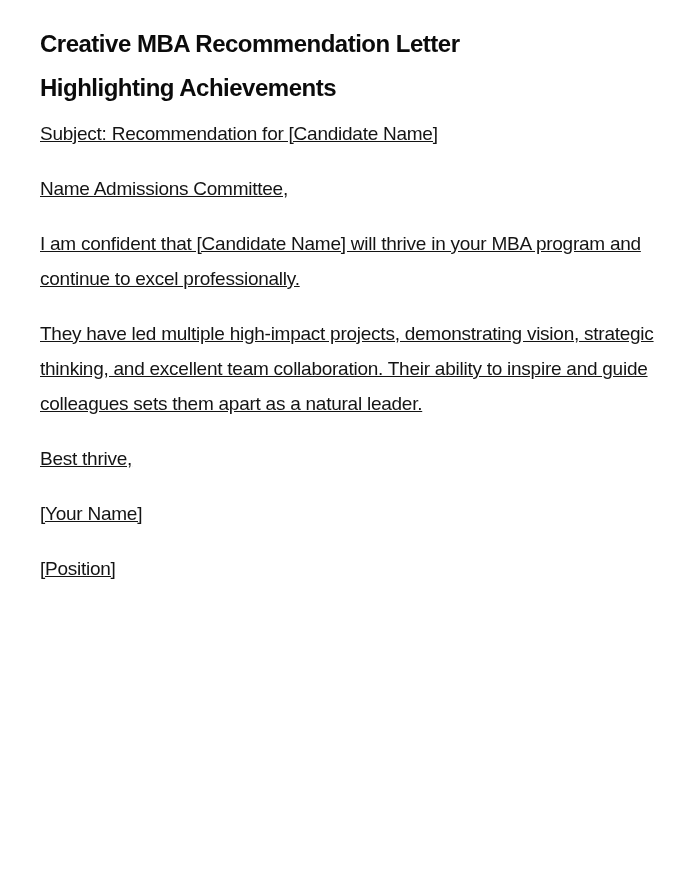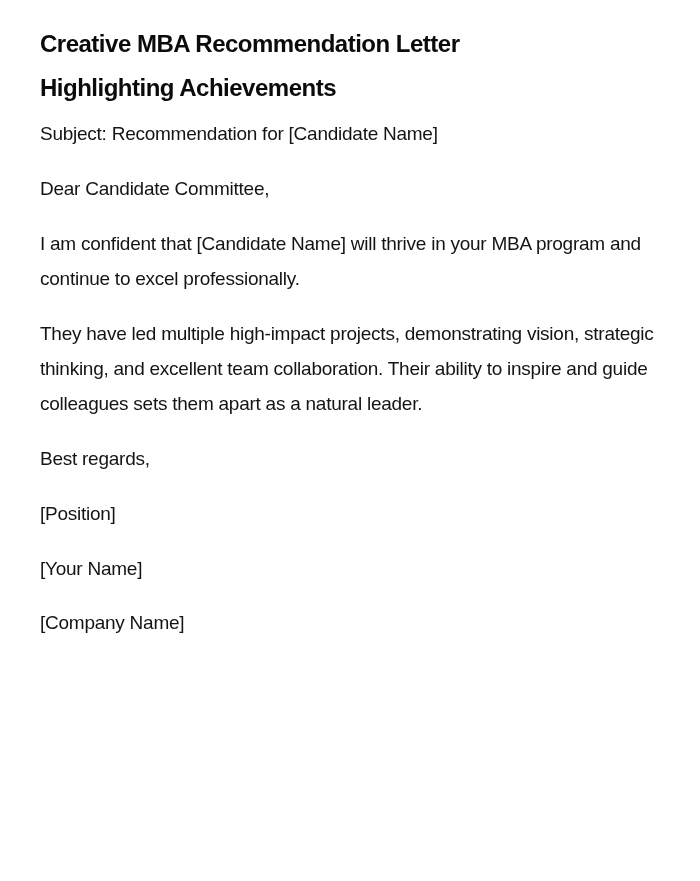--- a/index.html
+++ b/index.html
@@ -28,28 +28,28 @@
       letter-spacing: -0.5px;
       color: #0b0b0b;
       width: 520px;
     }
     .para {
       font-size: 19px;
       line-height: 35.3px;
       margin: 0 0 19.5px 0;
       letter-spacing: -0.25px;
       color: #141414;
+      text-decoration: underline;
     }
   </style>
 </head>
 <body>
 
 <div class="page">
   <h1 class="title">Creative MBA Recommendation Letter Highlighting Achievements</h1>
   <p class="para">Subject: Recommendation for [Candidate Name]</p>
-  <p class="para">Dear Candidate Committee,</p>
+  <p class="para">Name Admissions Committee,</p>
   <p class="para">I am confident that [Candidate Name] will thrive in your MBA program and continue to excel professionally.</p>
   <p class="para">They have led multiple high-impact projects, demonstrating vision, strategic thinking, and excellent team collaboration. Their ability to inspire and guide colleagues sets them apart as a natural leader.</p>
-  <p class="para">Best regards,</p>
+  <p class="para">Best thrive,</p>
+  <p class="para">[Your Name]</p>
   <p class="para">[Position]</p>
-  <p class="para">[Your Name]</p>
-  <p class="para">[Company Name]</p>
 </div>
 
 </body></html>

